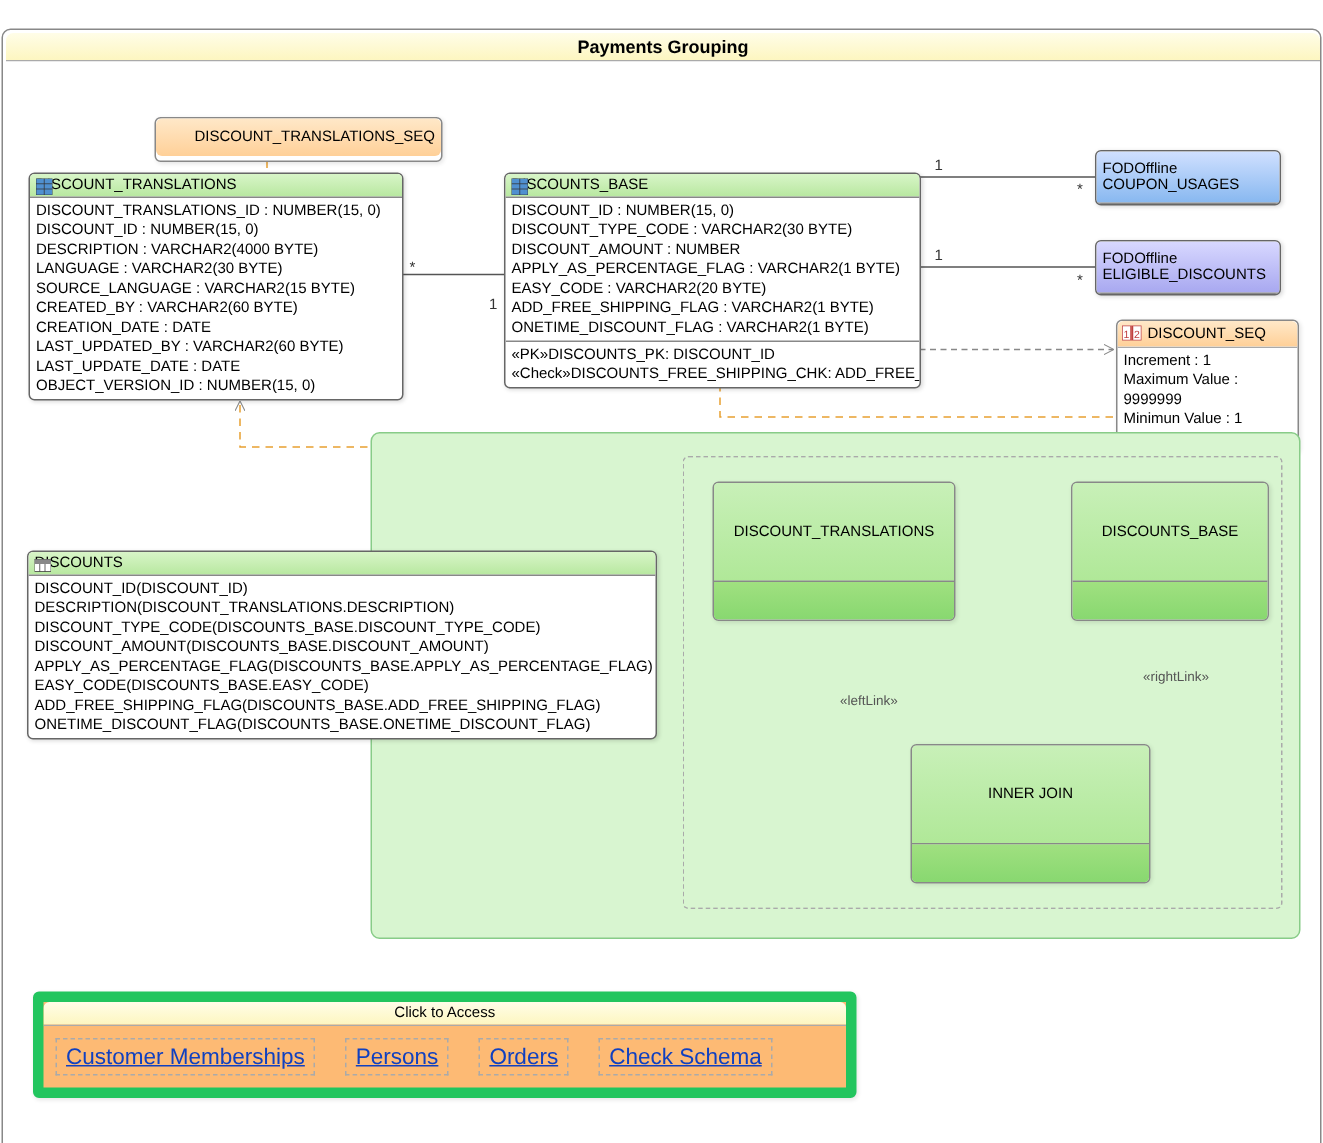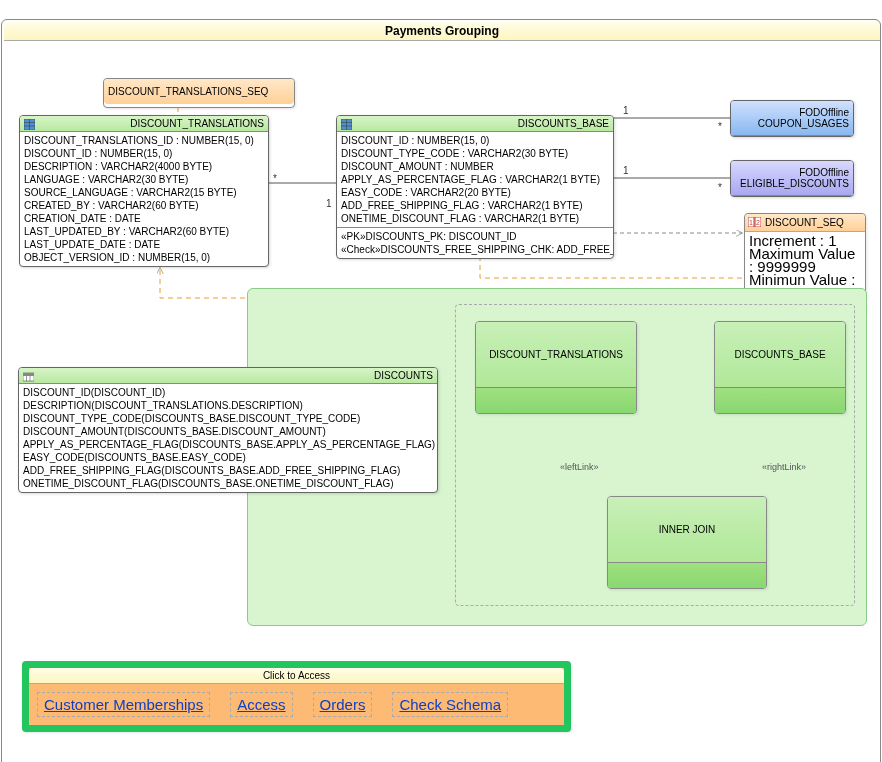--- a/index.html
+++ b/index.html
@@ -43,21 +43,21 @@
   .entity {
     position: absolute;
     border: 1px solid #666;
     background: #fff;
     border-radius: 4px;
     box-shadow: 1px 1px 3px rgba(0,0,0,0.15);
     overflow: hidden;
   }
   .entity-header {
     background: linear-gradient(#d8f5c8, #b8e8a0);
-    text-align: right;
+    text-align: left;
     font-size: 10px;
     padding: 2px 4px;
     border-bottom: 1px solid #888;
     position: relative;
   }
   .entity-header.blue1 {
     background: linear-gradient(#d0e0ff, #88b8f0);
     font-size: 10px;
     padding: 6px 4px;
   }
@@ -103,21 +103,21 @@
   .seq-header {
     background: linear-gradient(#ffe8c8, #ffd098);
     padding: 3px 4px 3px 20px;
     font-size: 10px;
     border-bottom: 1px solid #aaa;
     border-radius: 4px 4px 0 0;
     position: relative;
   }
   .seq-body {
     padding: 2px 4px;
-    font-size: 15px;
+    font-size: 10px;
     line-height: 13px;
   }
   .green-region {
     position: absolute;
     left: 247px;
     top: 270px;
     width: 618px;
     height: 336px;
     background: #d8f5d0;
     border: 1px solid #88cc88;
@@ -237,21 +237,21 @@
     <polyline points="555,303 555,280 160,280 160,250" stroke="#e8a030" stroke-width="1" stroke-dasharray="5,4" fill="none" marker-end="url(#dashedarrow)"></polyline>
 
     <polyline points="780,303 780,260 480,260 480,232" stroke="#e8a030" stroke-width="1" stroke-dasharray="5,4" fill="none" marker-end="url(#dashedarrow)"></polyline>
 
     <polyline points="635,480 555,480 555,398" stroke="#555" stroke-width="1" fill="none" marker-end="url(#arrow)"></polyline>
 
     <polyline points="735,480 780,480 780,398" stroke="#555" stroke-width="1" fill="none" marker-end="url(#arrow)"></polyline>
   </svg>
 
   <div class="seq-box" style="left:103px; top:60px; width:190px; height:28px; border-radius:4px;">
-    <div class="seq-header" style="border-radius:4px; border-bottom:none; text-align:left; padding:7px 4px;">DISCOUNT_TRANSLATIONS_SEQ</div>
+    <div class="seq-header" style="border-radius:4px; border-bottom:none; text-align:right; padding:7px 4px;">DISCOUNT_TRANSLATIONS_SEQ</div>
   </div>
 
   <div class="entity" style="left:19px; top:97px; width:248px;">
     <div class="entity-header">
       <span class="table-icon">
         <svg width="11" height="11">
             <rect x="0" y="0" width="11" height="11" fill="#5090d0" stroke="#333" stroke-width="0.5"></rect>
             <line x1="0" y1="3.5" x2="11" y2="3.5" stroke="#333" stroke-width="0.5"></line>
             <line x1="0" y1="7" x2="11" y2="7" stroke="#333" stroke-width="0.5"></line>
             <line x1="5.5" y1="0" x2="5.5" y2="11" stroke="#333" stroke-width="0.5"></line>
@@ -374,25 +374,25 @@
   </div>
 
   <div class="rel-label" style="left:273px; top:155px;">*</div>
   <div class="rel-label" style="left:326px; top:180px;">1</div>
   <div class="rel-label" style="left:623px; top:87px;">1</div>
   <div class="rel-label" style="left:718px; top:103px;">*</div>
   <div class="rel-label" style="left:623px; top:147px;">1</div>
   <div class="rel-label" style="left:718px; top:164px;">*</div>
 
   <div class="rel-text" style="left:560px; top:444px;">«leftLink»</div>
-  <div class="rel-text" style="left:762px; top:444px;text-align:right;">«rightLink»</div>
+  <div class="rel-text" style="left:762px; top:428px;text-align:right;">«rightLink»</div>
 
   <div class="click-access">
     <div class="click-access-header">Click to Access</div>
     <div class="click-access-body">
       <div class="click-link">Customer Memberships</div>
-      <div class="click-link">Access</div>
+      <div class="click-link">Persons</div>
       <div class="click-link">Orders</div>
       <div class="click-link">Check Schema</div>
     </div>
   </div>
 
 </div>
 
 </body></html>

